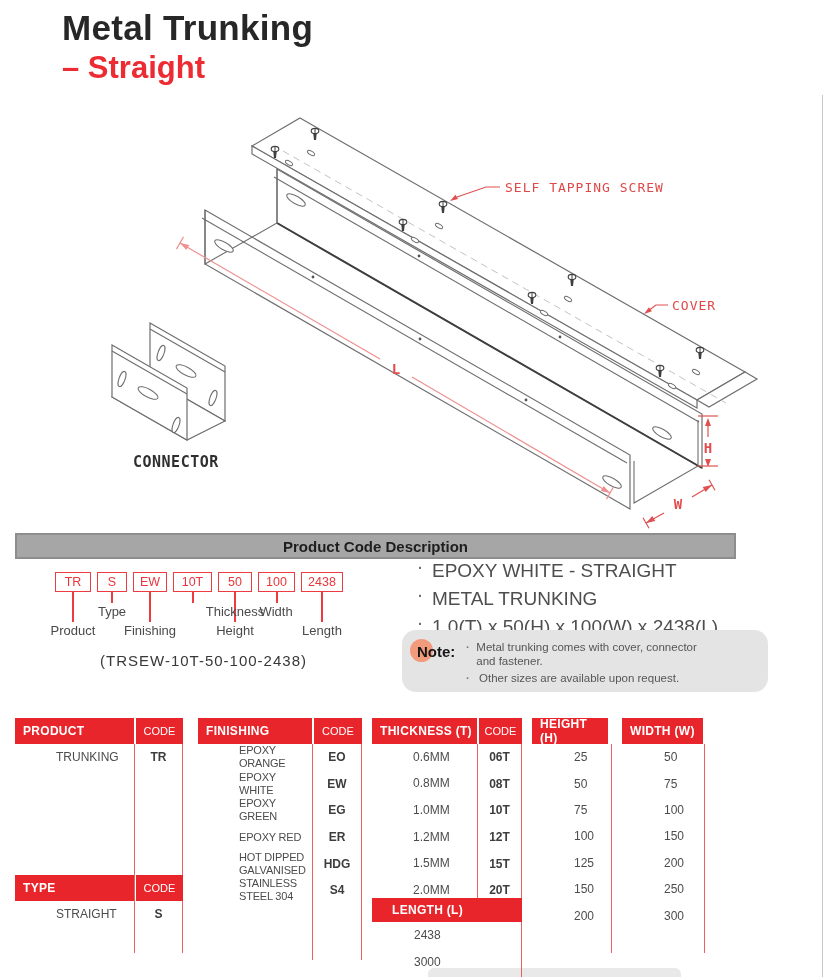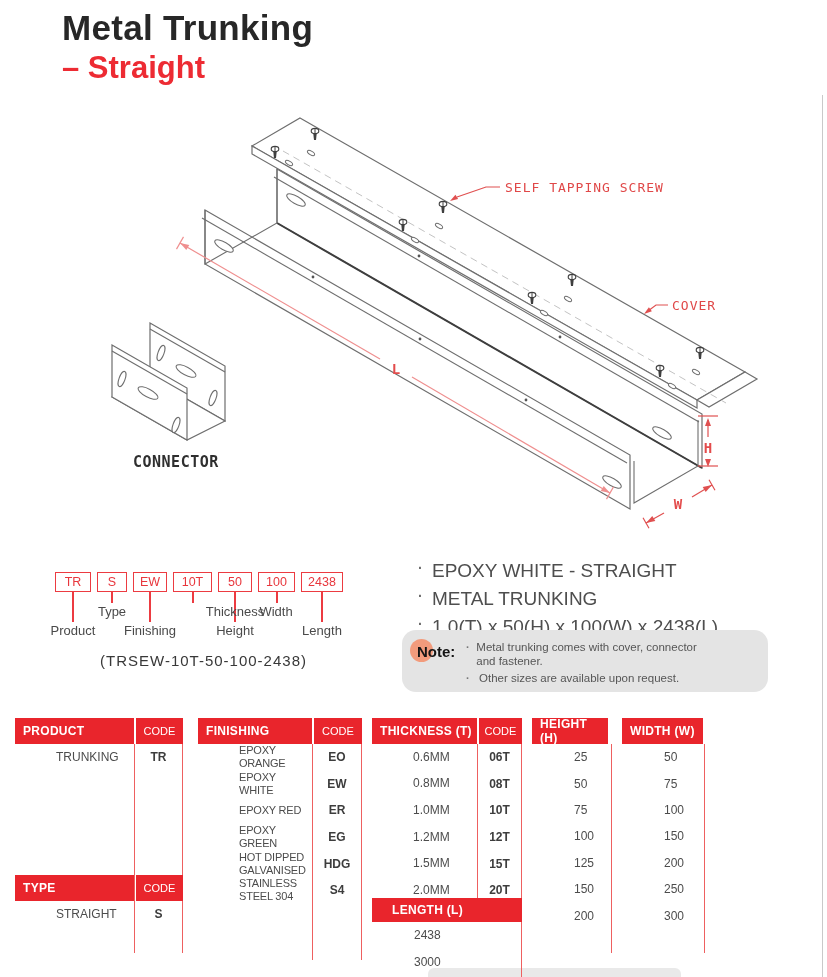--- a/index.html
+++ b/index.html
@@ -215,20 +215,23 @@
       <ellipse class="hole" cx="148" cy="298" rx="11" ry="4" transform="rotate(28 148 298)"></ellipse>
       <ellipse class="hole" cx="122" cy="284" rx="3" ry="8" transform="rotate(20 122 284)"></ellipse>
       <ellipse class="hole" cx="176" cy="330" rx="3" ry="8" transform="rotate(20 176 330)"></ellipse>
       <ellipse class="hole" cx="186" cy="276" rx="11" ry="4" transform="rotate(28 186 276)"></ellipse>
       <ellipse class="hole" cx="161" cy="258" rx="3" ry="8" transform="rotate(20 161 258)"></ellipse>
       <ellipse class="hole" cx="213" cy="303" rx="3" ry="8" transform="rotate(20 213 303)"></ellipse>
       <text class="dlabel-dark" x="133" y="372">CONNECTOR</text>
     </g>
   </svg>
 
+  <div class="section-bar">
+    <span>Product Code Description</span>
+  </div>
 
   <div class="code-box" style="left:55px;width:36px;">TR</div>
   <div class="code-box" style="left:97px;width:30px;">S</div>
   <div class="code-box" style="left:133px;width:34px;">EW</div>
   <div class="code-box" style="left:173px;width:39px;">10T</div>
   <div class="code-box" style="left:218px;width:34px;">50</div>
   <div class="code-box" style="left:258px;width:37px;">100</div>
   <div class="code-box" style="left:301px;width:42px;">2438</div>
 
   <div class="cb-line" style="left:72px;top:592px;height:30px;"></div>
@@ -317,26 +320,26 @@
 
     <div class="trow">
         <div class="c1">EPOXY ORANGE</div>
         <div class="c2">EO</div>
       </div>
         <div class="trow">
         <div class="c1">EPOXY WHITE</div>
         <div class="c2">EW</div>
       </div>
         <div class="trow">
+        <div class="c1">EPOXY GREEN</div>
+        <div class="c2">EG</div>
+      </div>
+        <div class="trow">
         <div class="c1">EPOXY RED</div>
         <div class="c2">ER</div>
-      </div>
-        <div class="trow">
-        <div class="c1">EPOXY GREEN</div>
-        <div class="c2">EG</div>
       </div>
         <div class="trow">
         <div class="c1">HOT DIPPED GALVANISED</div>
         <div class="c2">HDG</div>
       </div>
         <div class="trow">
         <div class="c1">STAINLESS STEEL 304</div>
         <div class="c2">S4</div>
       </div>
       </div>

